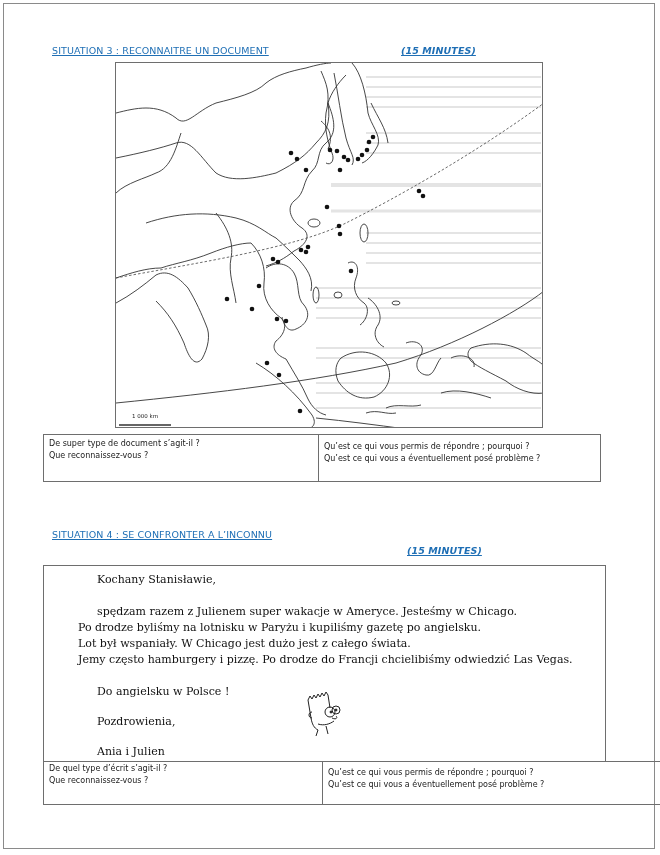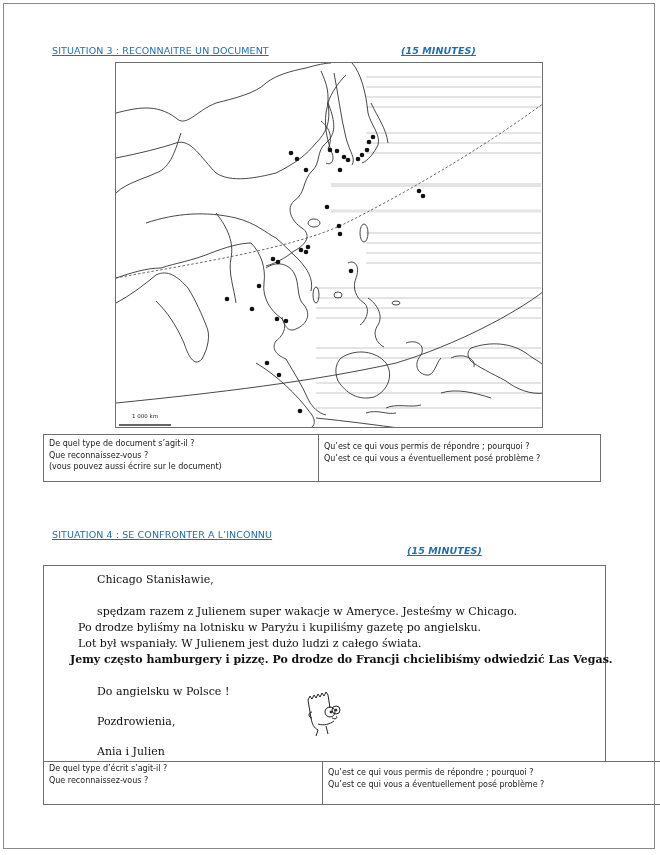--- a/index.html
+++ b/index.html
@@ -158,39 +158,38 @@
       <circle cx="235" cy="208" r="2.3"></circle>
     </g>
 
     <line x1="3" y1="362" x2="55" y2="362" stroke="#333" stroke-width="1.5"></line>
   </svg>
   <div style="position:absolute; left:16px; top:350px; font-family:'DejaVu Sans',sans-serif; font-size:5.5px; color:#222;">1 000 km</div>
 </div>
 
 <div class="qtable" style="left:43px; top:434px; width:558px; height:48px;">
   <div class="qcol" style="width:274px;">
-    <span class="qline">De quel type de document s’agit-il ?</span>
+    <span class="qline">De super type de document s’agit-il ?</span>
     <span class="qline">Que reconnaissez-vous ?</span>
-    <span class="qline">(vous pouvez aussi écrire sur le document)</span>
   </div>
   <div class="qcol" style="flex:1; padding-top:6px;">
     <span class="qline">Qu’est ce qui vous permis de répondre ; pourquoi ?</span>
     <span class="qline">Qu’est ce qui vous a éventuellement posé problème ?</span>
   </div>
 </div>
 
 <div class="sec-title" style="left:52px; top:529px;">SITUATION 4 : SE CONFRONTER A L’INCONNU</div>
 <div class="sec-title sec-time" style="left:360px; top:545px;">(15 MINUTES)</div>
 
 <div class="letter">
-  <span class="l" style="left:53px; top:6px;">Chicago Stanisławie,</span>
+  <span class="l" style="left:53px; top:6px;">Kochany Stanisławie,</span>
   <span class="l" style="left:53px; top:38px;text-align:right;">spędzam razem z Julienem super wakacje w Ameryce. Jesteśmy w Chicago.</span>
   <span class="l" style="left:34px; top:54px;text-align:center;">Po drodze byliśmy na lotnisku w Paryżu i kupiliśmy gazetę po angielsku.</span>
-  <span class="l" style="left:34px; top:70px;">Lot był wspaniały. W Julienem jest dużo ludzi z całego świata.</span>
-  <span class="l" style="left:26px; top:86px;font-weight:bold;">Jemy często hamburgery i pizzę. Po drodze do Francji chcielibiśmy odwiedzić Las Vegas.</span>
+  <span class="l" style="left:34px; top:70px;">Lot był wspaniały. W Chicago jest dużo jest z całego świata.</span>
+  <span class="l" style="left:34px; top:86px;">Jemy często hamburgery i pizzę. Po drodze do Francji chcielibiśmy odwiedzić Las Vegas.</span>
   <span class="l" style="left:53px; top:118px;">Do angielsku w Polsce !</span>
   <span class="l" style="left:53px; top:148px;">Pozdrowienia,</span>
   <span class="l" style="left:53px; top:178px;">Ania i Julien</span>
   <svg class="bart" width="42" height="48" viewBox="0 0 42 48">
     <g fill="none" stroke="#222" stroke-width="1">
       <path d="M6 12 L8 8 L10 11 L12 7 L14 10 L16 6 L18 9 L20 5 L22 8 L24 4 L26 7"></path>
       <path d="M6 12 L9 30 C10 36 12 40 16 42"></path>
       <path d="M26 7 L28 20"></path>
       <circle cx="28" cy="24" r="5"></circle>
       <circle cx="34" cy="22" r="4"></circle>

